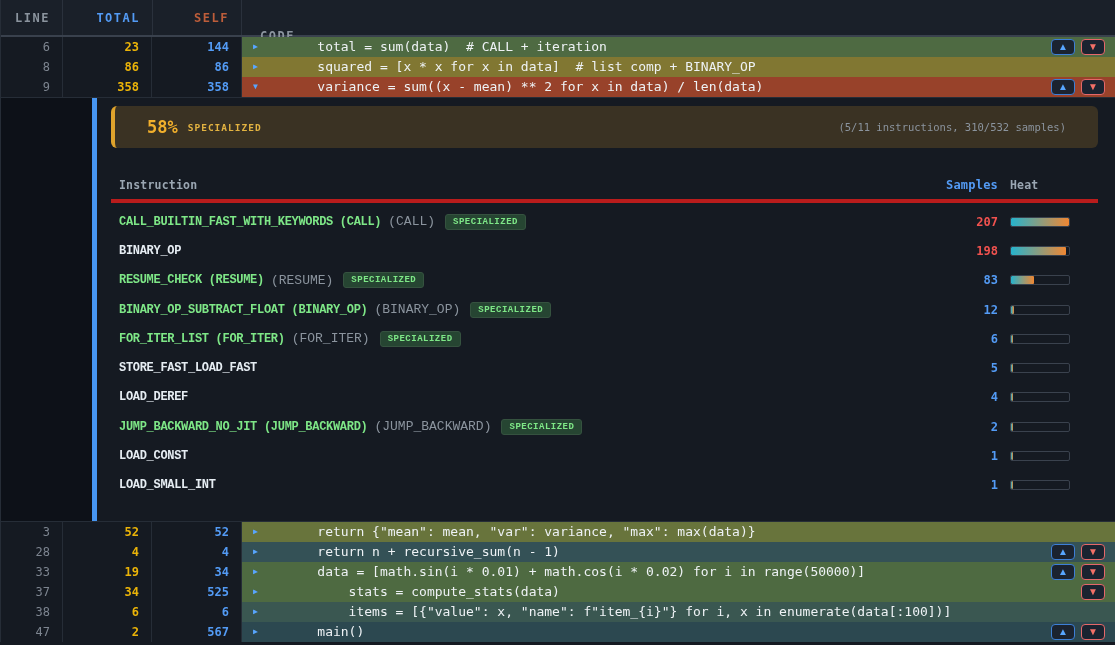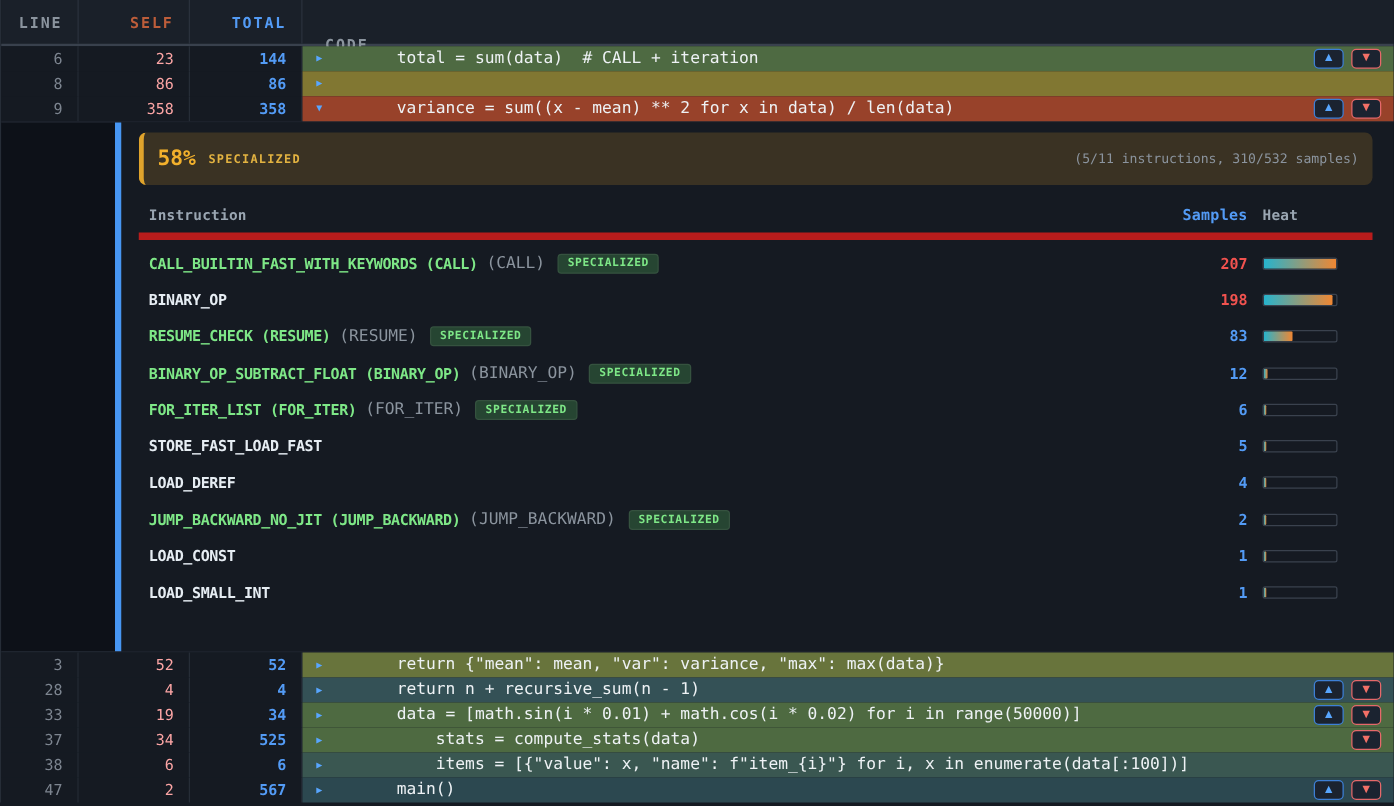--- a/index.html
+++ b/index.html
@@ -7,79 +7,79 @@
   body { background:#151a22; font-family:"DejaVu Sans Mono", monospace; }
   .tbl { width:100%; border-left:1px solid #262d37; }
   .hdr { display:flex; height:37px; background:#1a2029; border-bottom:2px solid #39414d; align-items:center; font-size:12px; font-weight:bold; letter-spacing:1.5px; }
   .c-line { width:62px; } .c-self { width:89px; } .c-total { width:90px; } .c-code { flex:1;margin-top:36px; }
   .hcell { text-align:right; padding-right:12px; border-right:1px solid #2a313c; height:100%; display:flex; align-items:center; justify-content:flex-end; }
   .hcode { padding-left:18px; justify-content:flex-start; border-right:none; }
   .code-row { display:flex; height:20px; }
   .cell { font-size:12px; line-height:20px; }
   .num { background:#151a22; border-right:1px solid #262d37; text-align:right; padding-right:12px; }
   .ln { width:62px; color:#7d8590; }
-  .sf { width:89px; color:#fca5a5; font-weight:normal; }
+  .sf { width:89px; color:#eab308; font-weight:bold; }
   .tt { width:90px; color:#539bf5; font-weight:bold; }
   .code { flex:1; position:relative; display:flex; align-items:center; padding-left:11px; color:#eef2f5; white-space:pre; font-size:13px; }
   .arrow { display:inline-block; width:33px; font-size:8px; color:#58a6ff; }
   .navbtns { position:absolute; right:10px; top:50%; transform:translateY(-50%); display:flex; gap:6px; }
   button.nav { width:24px; height:16px; border-radius:4px; background:#1b2330; font-size:10px; line-height:1; display:flex; align-items:center; justify-content:center; cursor:pointer; padding:0; }
   button.nav.up { border:1.5px solid #3d7fd6; color:#58a6ff; }
   button.nav.dn { border:1.5px solid #e5686a; color:#f47067; }
   
   .panel { height:425px; background:#0d1118; border-top:1px solid #262d37; border-bottom:1px solid #262d37; padding-left:91px; }
   .panel-inner { height:100%; border-left:5px solid #4796f2; background:#151a22; padding:8px 17px 0 14px; }
-  .banner { height:42px; background:#3a3223; border-left:4px solid #dfa32c; border-radius:6px; display:flex; align-items:center; justify-content:space-between; padding:0 11px; }
+  .banner { height:42px; background:#3a3223; border-left:4px solid #dfa32c; border-radius:6px; display:flex; align-items:center; justify-content:space-between; padding:0 32px; }
   .pct { font-size:17px; font-weight:bold; color:#f2b02c; }
   .speclbl { font-size:9.5px; color:#e3b341; letter-spacing:1px; margin-left:10px; font-weight:bold; }
   .meta { font-size:10.5px; color:#8b949e; }
-  .ihdr { margin-top:17px; display:flex; align-items:center; padding:0 8px 7px 8px; border-bottom:6px solid #b91c1c; font-size:11.5px; font-weight:bold; letter-spacing:0.2px; }
+  .ihdr { margin-top:30px; display:flex; align-items:center; padding:0 8px 7px 8px; border-bottom:4px solid #b91c1c; font-size:11.5px; font-weight:bold; letter-spacing:0.2px; }
   .ih-name { flex:1; color:#9aa6b2; }
   .ih-samples { width:95px; text-align:right; color:#539bf5; font-size:12px; }
   .ih-heat { width:92px; padding-left:12px; color:#9aa6b2; }
   #ins-rows { margin-top:4px; }
   .ins-row { display:flex; align-items:center; height:29.3px; padding:0 8px; }
-  .ins-name-wrap { flex:1; white-space:nowrap; display:flex; align-items:center; }
+  .ins-name-wrap { flex:1; white-space:nowrap; display:flex; align-items:center;font-family:Liberation Mono, monospace; }
   .ins-name { font-size:12px; font-weight:bold; color:#e6edf3; letter-spacing:-0.3px; }
   .ins-name.spec { color:#7ee787; }
   .ins-base { font-size:13px; color:#8b949e; margin-left:7px; }
   .ins-badge { font-size:9px; color:#7ee787; background:#264532; border:1px solid #35523f; border-radius:3px; padding:2px 7px; margin-left:10px; letter-spacing:0.5px; font-weight:bold; }
   .ins-samples { width:95px; text-align:right; font-size:12px; font-weight:bold; color:#539bf5; }
   .ins-samples.hot { color:#f0524f; }
   .ins-heat { width:92px; padding-left:12px; }
   .track { display:block; width:60px; height:10px; border:1px solid #3a424e; border-radius:2px; overflow:hidden; }
   .fill { display:block; height:100%; background:linear-gradient(90deg,#26b3cd,#ef8733); border-radius:1px; }
 </style>
 </head>
 <body>
 
 <div class="tbl">
   <div class="hdr">
     <div class="hcell c-line" style="color:#8b949e;">LINE</div>
+    <div class="hcell c-total" style="color:#539bf5;">TOTAL</div>
     <div class="hcell c-self" style="color:#bd5d3a;">SELF</div>
-    <div class="hcell c-total" style="color:#539bf5;">TOTAL</div>
     <div class="hcell hcode c-code" style="color:#8b949e;">CODE</div>
   </div>
   <div id="rows-top">
   <div class="code-row">
     <div class="cell num ln">6</div>
     <div class="cell num sf">23</div>
     <div class="cell num tt">144</div>
     <div class="cell code" style="background: rgb(78, 106, 66);">
       <span class="arrow">▶</span><span>    total = sum(data)  # CALL + iteration</span>
       <span class="navbtns"><button class="nav up">▲</button><button class="nav dn">▼</button></span>
     </div>
   </div>
 
   <div class="code-row">
     <div class="cell num ln">8</div>
     <div class="cell num sf">86</div>
     <div class="cell num tt">86</div>
     <div class="cell code" style="background: rgb(129, 119, 50);">
-      <span class="arrow">▶</span>
+      <span class="arrow">▶</span><span>    squared = [x * x for x in data]  # list comp + BINARY_OP</span>
       <span class="navbtns"></span>
     </div>
   </div>
 
   <div class="code-row">
     <div class="cell num ln">9</div>
     <div class="cell num sf">358</div>
     <div class="cell num tt">358</div>
     <div class="cell code" style="background: rgb(152, 66, 42);">
       <span class="arrow">▼</span><span>    variance = sum((x - mean) ** 2 for x in data) / len(data)</span>

